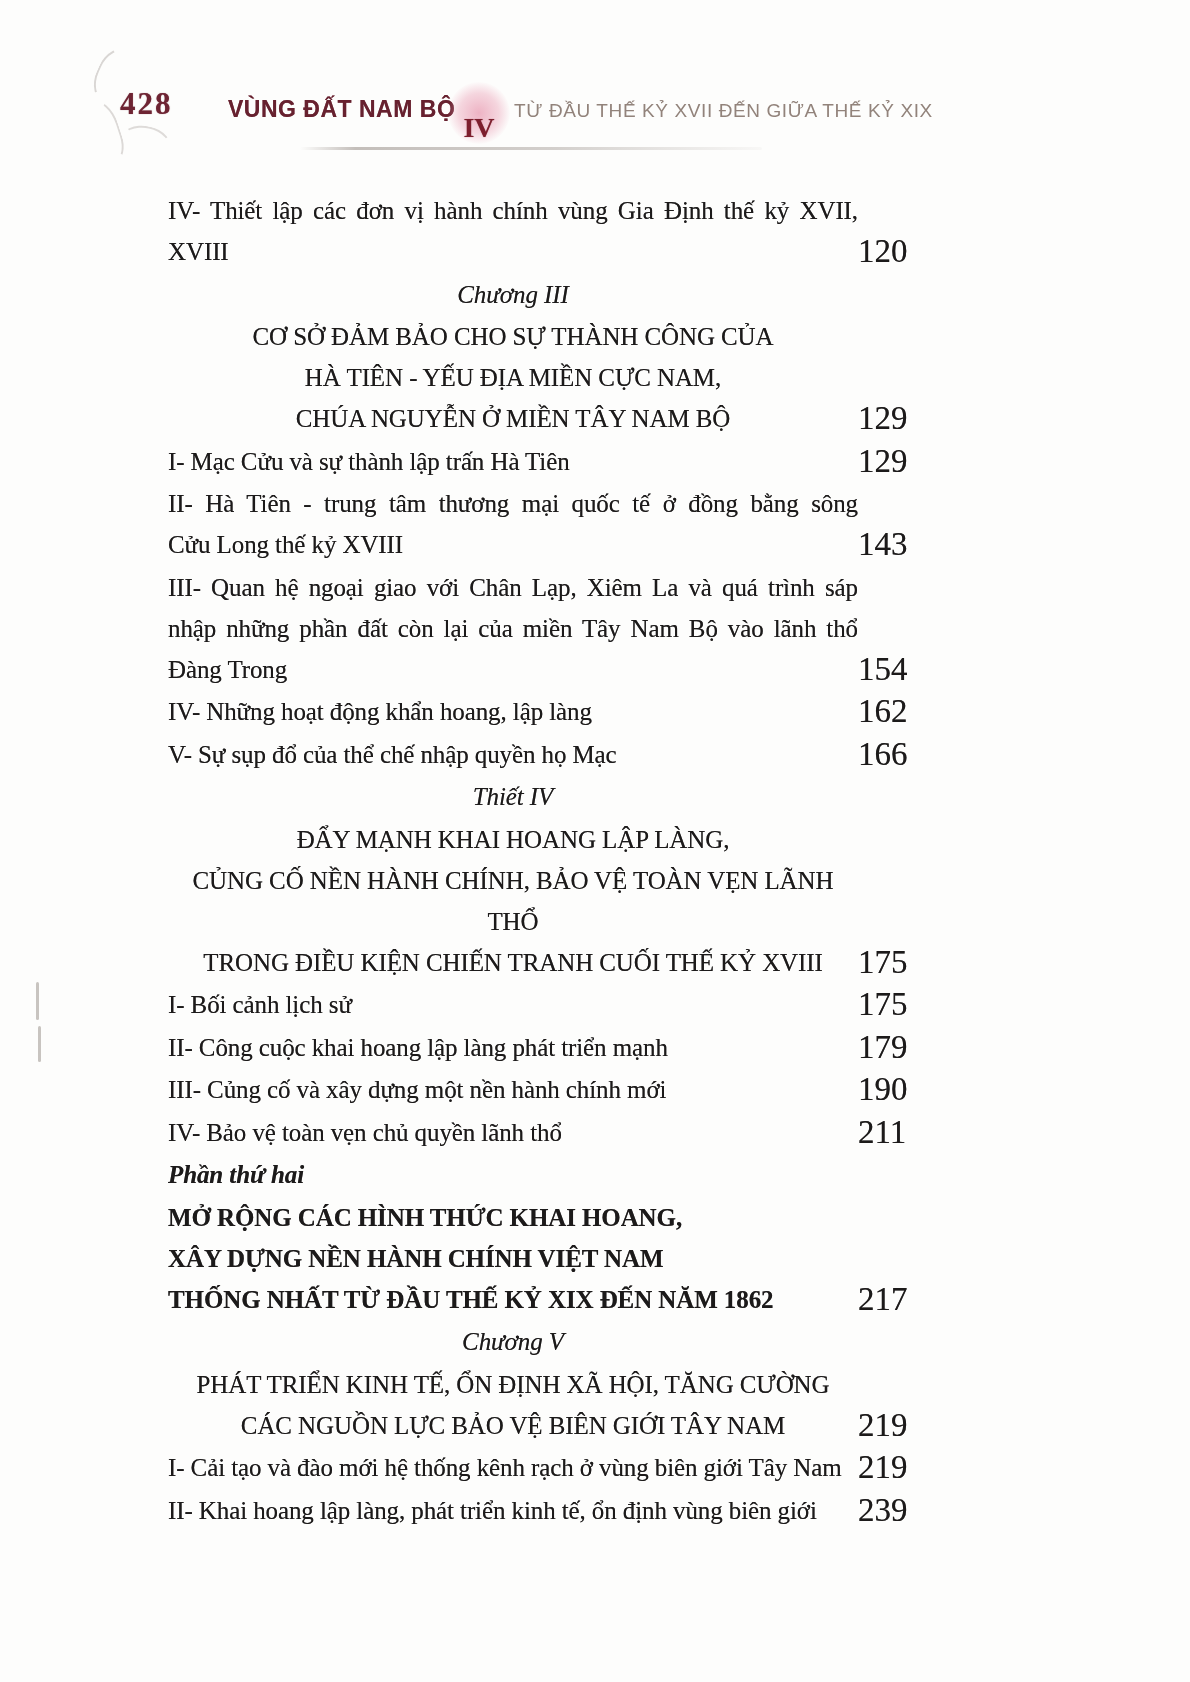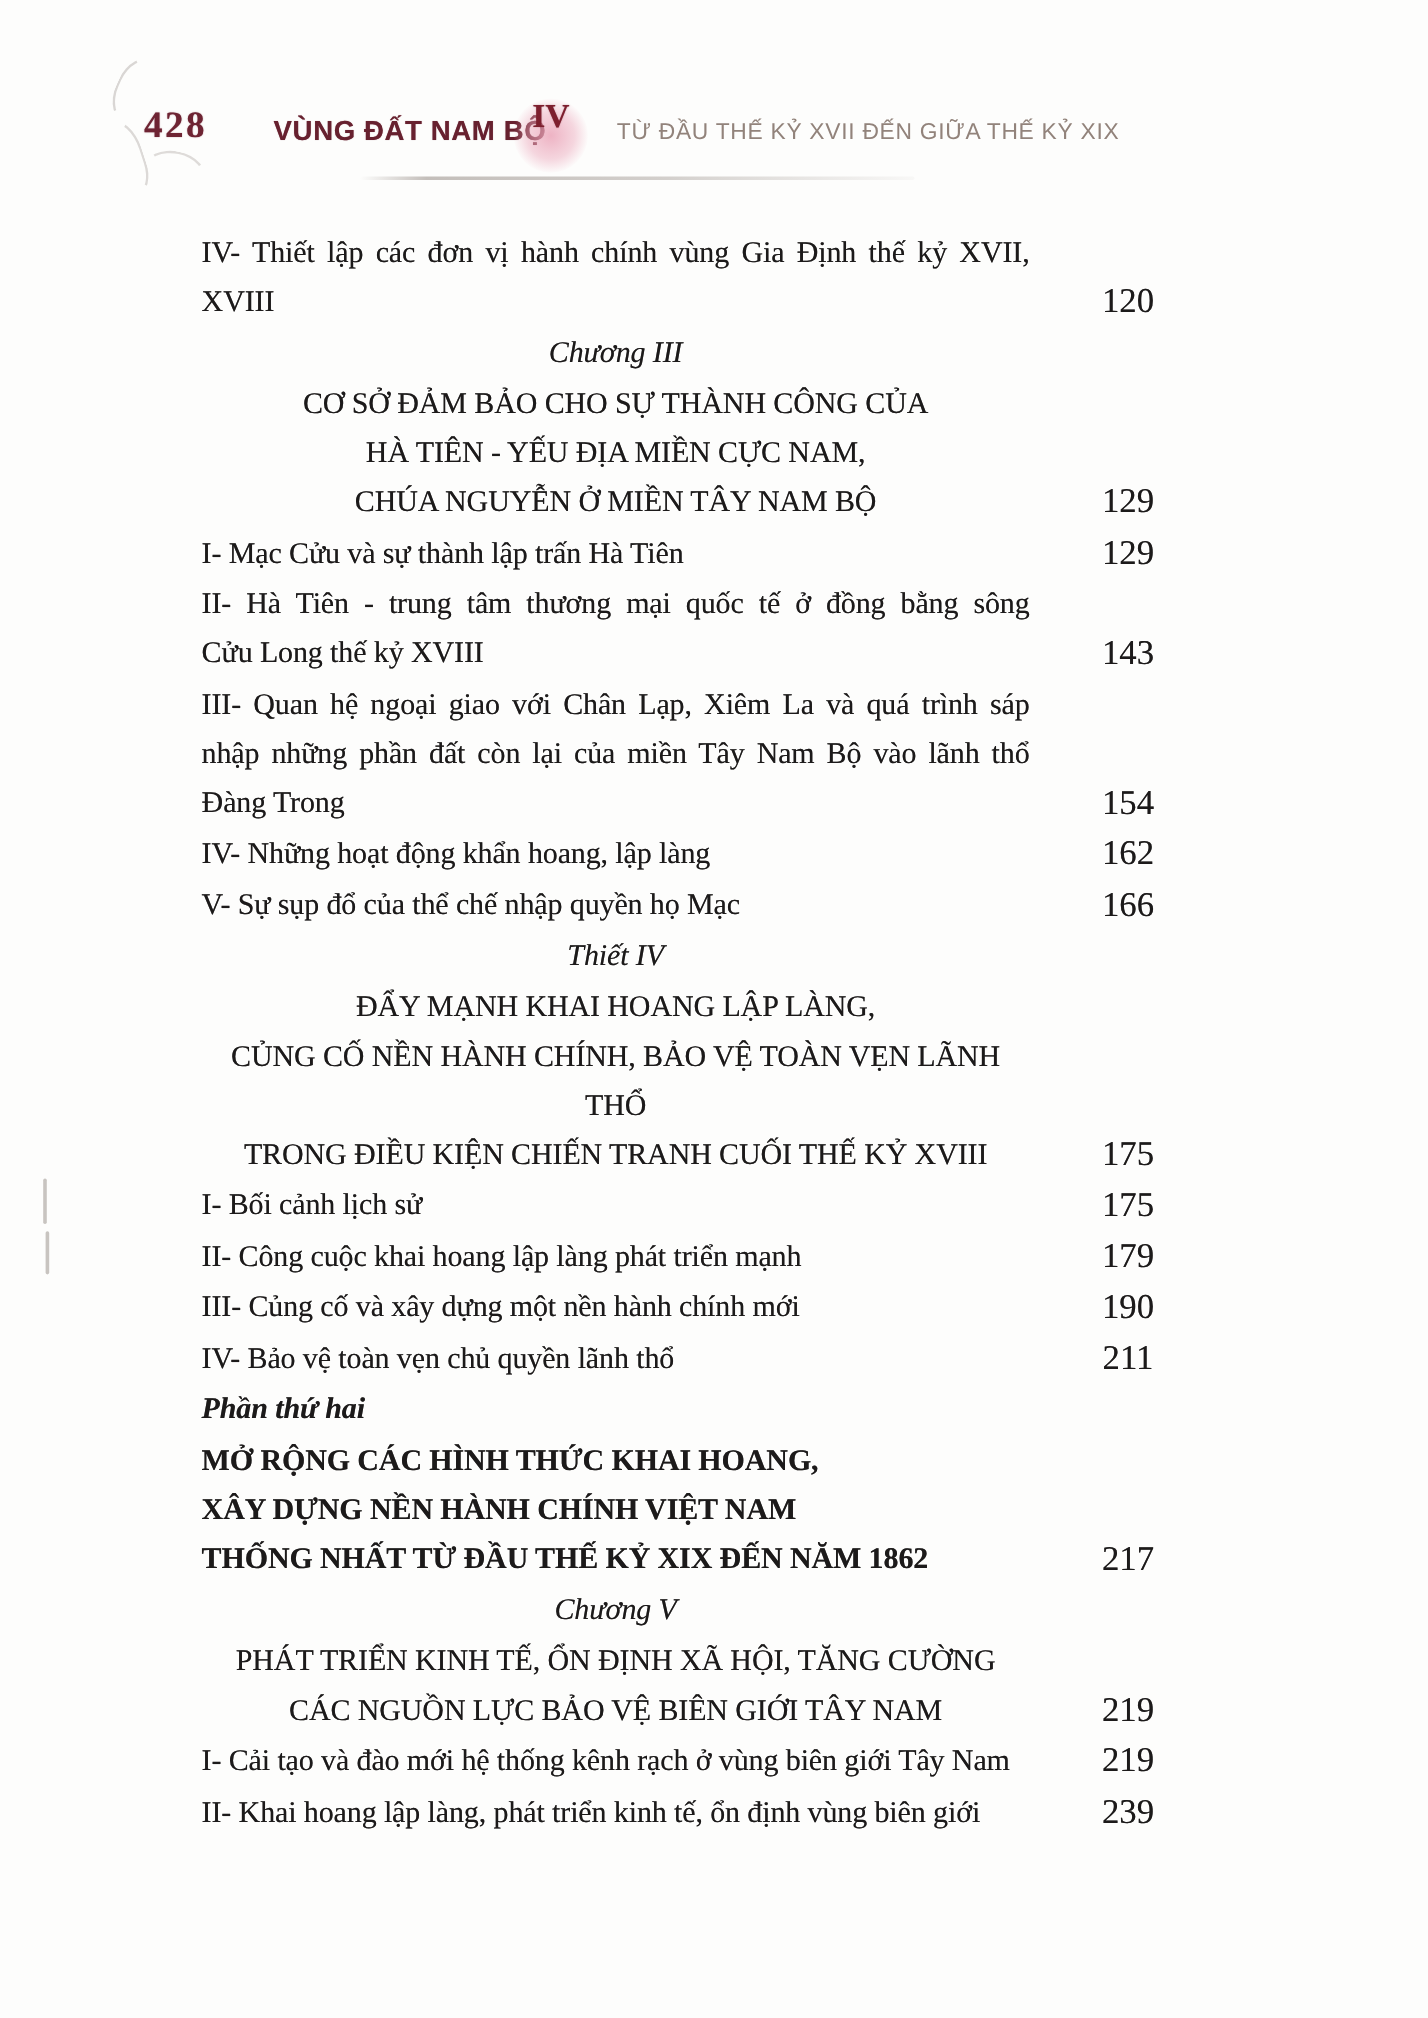--- a/index.html
+++ b/index.html
@@ -21,36 +21,36 @@
   .smudge i.s2{left:2px;top:58px;width:40px;height:66px;border-color:transparent #c2bdb9 transparent transparent;border-radius:60% 50% 40% 50%;transform:rotate(-18deg);}
   .smudge i.s3{left:40px;top:84px;width:54px;height:40px;border-color:#c6c1bd transparent transparent transparent;border-radius:50%;transform:rotate(12deg);}
   .header-rule{position:absolute;left:300px;top:147px;width:462px;height:3px;background:linear-gradient(90deg,rgba(190,184,180,.0),rgba(176,169,164,.75) 12%,rgba(176,169,164,.55) 55%,rgba(190,184,180,.08));border-radius:2px;}
   .margin-mark{position:absolute;width:3px;background:#c8c4c0;border-radius:2px;}
   .mm1{left:36px;top:982px;height:38px;}
   .mm2{left:38px;top:1026px;height:36px;}
 
   
   .pagefolio{position:absolute;left:120px;top:86px;font-size:31px;font-weight:bold;color:var(--pagenum-color);letter-spacing:2px;text-shadow:0 0 1px rgba(110,36,51,.6);}
   .series{position:absolute;left:228px;top:96px;font-family:"Liberation Sans","DejaVu Sans",sans-serif;font-weight:bold;font-size:23px;color:var(--accent);letter-spacing:.5px;text-shadow:0 0 .6px rgba(103,33,47,.7);}
-  .volume-badge{position:absolute;left:428px;top:82px;width:62px;height:62px;display:flex;align-items:flex-start;justify-content:center;border-radius:50%;
+  .volume-badge{position:absolute;left:448px;top:82px;width:62px;height:62px;display:flex;align-items:flex-end;justify-content:center;border-radius:50%;
     background:radial-gradient(circle at 50% 50%,rgba(235,166,186,.85) 0%,rgba(235,166,186,.45) 45%,rgba(235,166,186,0) 72%);}
   .volume-badge span{font-size:28px;font-weight:bold;color:#7d1f2e;text-shadow:0 0 1px rgba(125,31,46,.6);}
   .subtitle{position:absolute;left:514px;top:100px;font-family:"Liberation Sans","DejaVu Sans",sans-serif;font-size:19px;color:var(--subtitle);letter-spacing:.6px;}
 
   
   .toc{position:absolute;left:168px;top:190px;width:854px;color:var(--ink);text-shadow:0 0 .5px rgba(28,26,26,.65);}
   .row{display:flex;align-items:flex-end;margin-bottom:1.5px;}
   .text{width:690px;}
   .line{font-size:25px;line-height:41px;letter-spacing:-0.1px;white-space:nowrap;}
   .line.j{white-space:normal;text-align:justify;text-align-last:justify;}
   .row.chapter-label .line{text-align:center;font-style:italic;white-space:normal;}
   .row.chapter-title .line{text-align:center;white-space:normal;}
   .row.part-label .line{font-style:italic;font-weight:bold;white-space:normal;}
   .row.part-title .line{text-align:left;font-weight:bold;white-space:normal;}
-  .pageref{flex:1;text-align:center;font-size:29px;line-height:41px;}
+  .pageref{flex:1;text-align:left;font-size:33px;line-height:41px;}
 </style>
 </head>
 <body>
 
 <div class="sheet">
 
   <div class="smudge">
     <i class="s1"></i>
       <i class="s2"></i>
       <i class="s3"></i>

